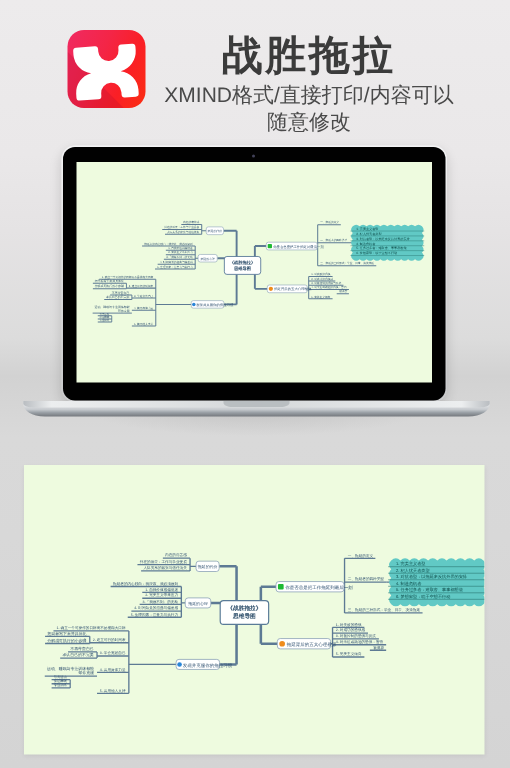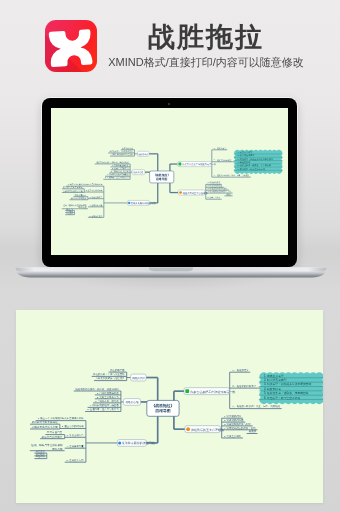--- a/index.html
+++ b/index.html
@@ -10,21 +10,21 @@
   .bg-bot{position:absolute;left:0;top:236px;width:340px;height:60px;
      background:radial-gradient(ellipse 160px 26px at 170px 36px, rgba(120,120,120,.20) 0%, rgba(150,150,150,0) 72%);}
   
   .logo{position:absolute;left:45px;top:20px;width:52px;height:52px;border-radius:11px;
         background:linear-gradient(115deg,#f02a62 0%,#f42546 40%,#fa1f25 70%,#fb2e11 100%);
         overflow:hidden;}
   .logo svg{position:absolute;left:0;top:0;}
   .title{position:absolute;left:106px;top:21px;width:200px;text-align:center;
      font-size:27px;font-weight:bold;color:#3b3b3b;letter-spacing:2px;line-height:32px;}
   .subtitle{position:absolute;left:106px;top:55px;width:200px;text-align:center;
-     font-size:11px;color:#4a4a4a;}
+     font-size:14px;color:#4a4a4a;}
   
   .lid{position:absolute;left:41.3px;top:97.2px;width:256.4px;height:170.6px;border-radius:9px;
      background:linear-gradient(180deg,#f4f4f5 0%,#dcdcde 50%,#c8c9cb 100%);
      box-shadow:0 3px 8px rgba(0,0,0,.15);}
   .bezel{position:absolute;left:42px;top:98px;width:255px;height:169px;border-radius:8px;
      background:#010101;}
   .cam{position:absolute;left:126px;top:4.5px;width:2px;height:2px;border-radius:50%;background:#414158;}
   .scr{position:absolute;left:9px;top:10px;width:237px;height:147px;background:#eefbdf;overflow:hidden;}
   .base{position:absolute;left:13.5px;top:266.8px;width:314px;height:14px;}
   

